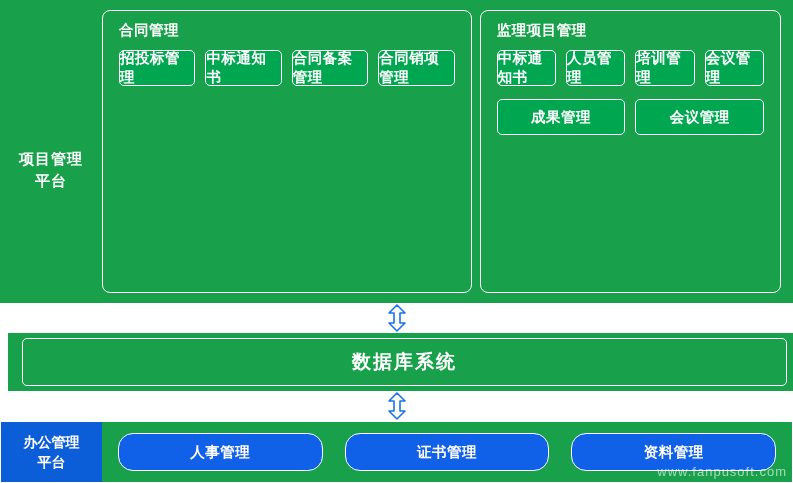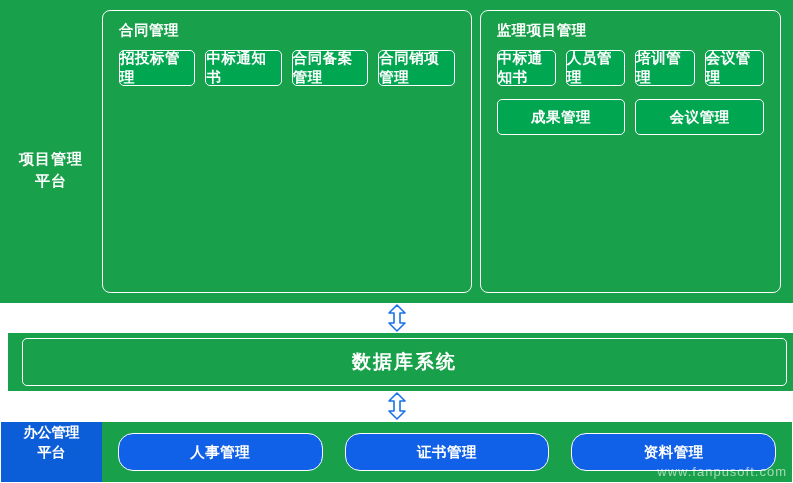--- a/index.html
+++ b/index.html
@@ -138,21 +138,21 @@
     align-items: stretch;
   }
   .office-label {
     width: 102px;
     flex: 0 0 102px;
     background: #0b5ed7;
     border: 1.5px solid #ffffff;
     border-right: none;
     box-sizing: border-box;
     display: flex;
-    align-items: flex-start;
+    align-items: center;
     justify-content: center;
     color: #ffffff;
     font-size: 14px;
     font-weight: bold;
     line-height: 1.45;
     text-align: center;
   }
   .office-body {
     flex: 1 1 auto;
     border: 1.5px solid #ffffff;

